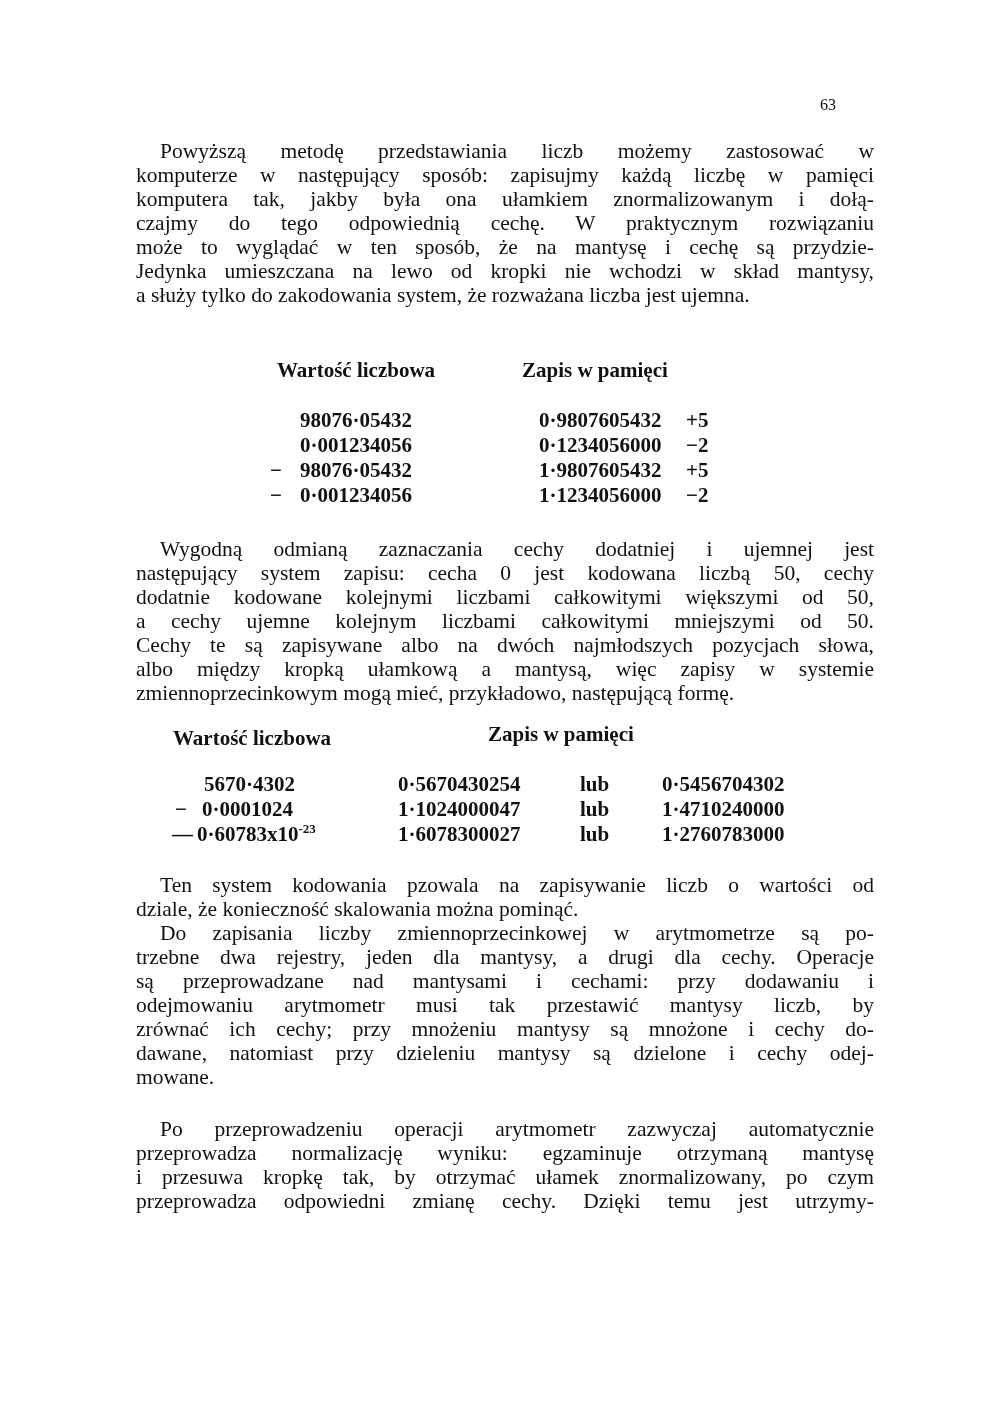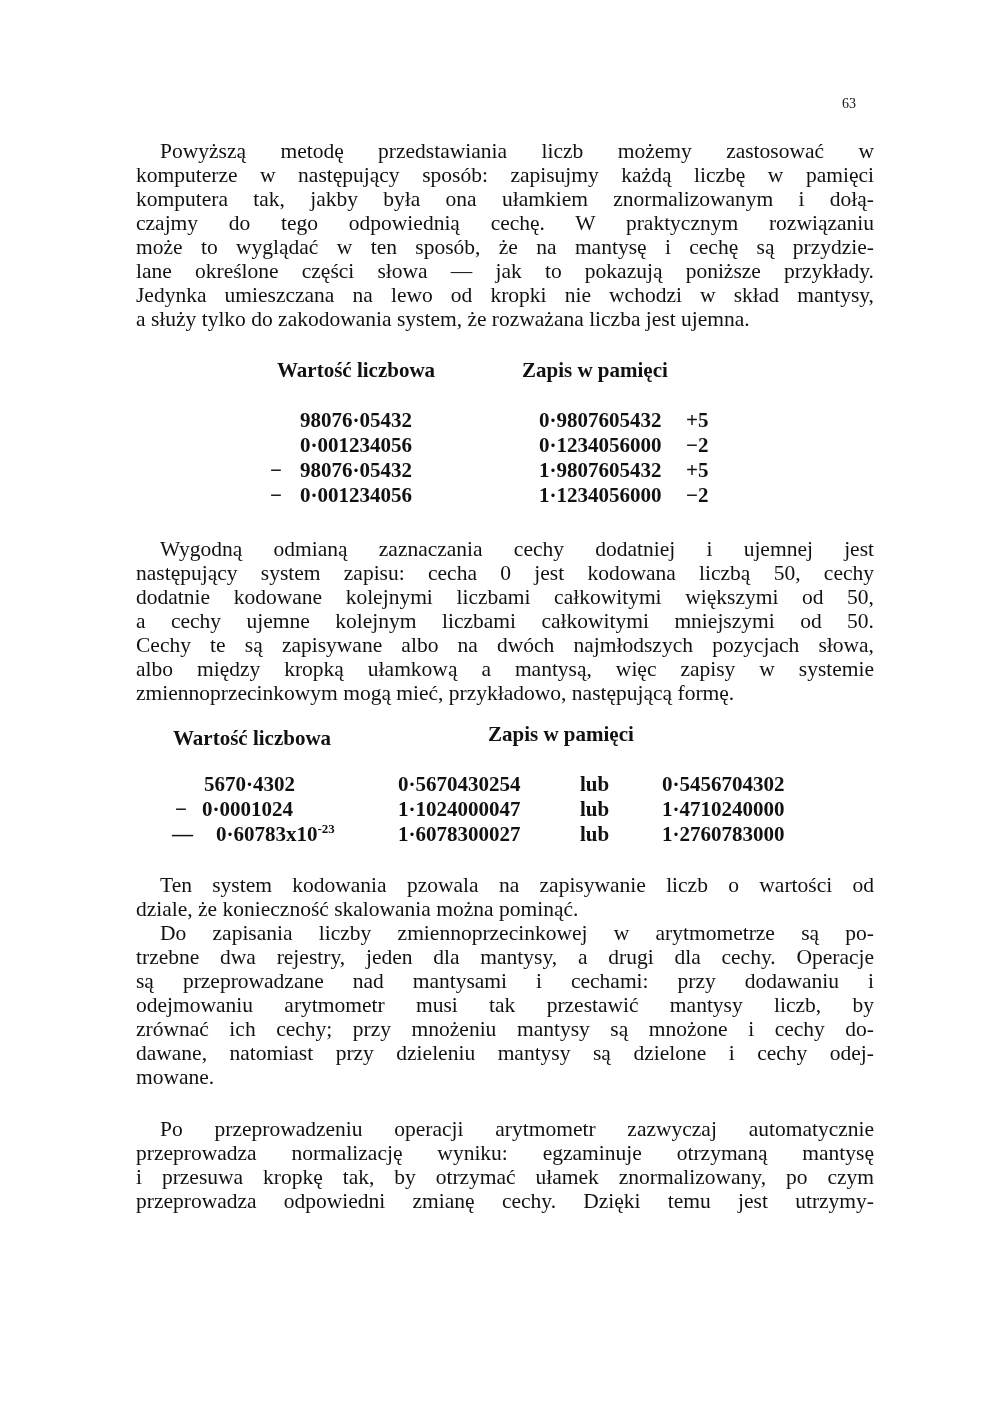--- a/index.html
+++ b/index.html
@@ -1,18 +1,18 @@
 <!DOCTYPE html>
 <html><head>
 <meta charset="utf-8">
 <style>
   html, body { margin: 0; padding: 0; background: #ffffff; }
   body { width: 1000px; height: 1420px; position: relative; overflow: hidden;
          font-family: "Liberation Serif", "DejaVu Serif", serif; color: #111; }
-  .page-number { position: absolute; left: 842px; top: 96px; font-size: 14px; text-align: center; }
+  .page-number { position: absolute; left: 820px; top: 96px; font-size: 16px; text-align: center; }
   .para { position: absolute; left: 136px; width: 738px; font-size: 21.5px; line-height: 24px; }
   .para .line { display: block; white-space: nowrap; text-align: justify; text-align-last: justify; height: 24px; }
   .para .line.last { text-align-last: left; }
   .para .line.indent { padding-left: 24px; }
   .tbl { position: absolute; font-size: 21px; line-height: 25px; }
   .cell { position: absolute; white-space: nowrap; font-weight: bold; }
   sup { font-size: 13px; vertical-align: 8px; line-height: 0; }
 </style>
 </head>
 <body>
@@ -20,21 +20,20 @@
 <div>
 
   <div class="page-number">63</div>
 
   <div class="para" style="top:139px;">
     <span class="line indent">Powyższą metodę przedstawiania liczb możemy zastosować w</span>
     <span class="line">komputerze w następujący sposób: zapisujmy każdą liczbę w pamięci</span>
     <span class="line">komputera tak, jakby była ona ułamkiem znormalizowanym i dołą-</span>
     <span class="line">czajmy do tego odpowiednią cechę. W praktycznym rozwiązaniu</span>
     <span class="line">może to wyglądać w ten sposób, że na mantysę i cechę są przydzie-</span>
-    <span class="line">lane określone części słowa — jak to pokazują poniższe przykłady.</span>
     <span class="line">Jedynka umieszczana na lewo od kropki nie wchodzi w skład mantysy,</span>
     <span class="line last">a służy tylko do zakodowania system, że rozważana liczba jest ujemna.</span>
   </div>
 
   <div class="tbl" style="left:0;top:0;width:1000px;">
     <span class="cell" style="left:277px;top:358px;">Wartość liczbowa</span>
     <span class="cell" style="left:522px;top:358px;">Zapis w pamięci</span>
 
     <div>
       <span class="cell" style="left:268px;top:408px;"></span>
@@ -85,21 +84,21 @@
     </div>
     <div>
       <span class="cell" style="left:175px;top:797px;">−</span>
       <span class="cell" style="left:202px;top:797px;">0·0001024</span>
       <span class="cell" style="left:398px;top:797px;">1·1024000047</span>
       <span class="cell" style="left:580px;top:797px;">lub</span>
       <span class="cell" style="left:662px;top:797px;">1·4710240000</span>
     </div>
     <div>
       <span class="cell" style="left:172px;top:822px;">—</span>
-      <span class="cell" style="left:216px;top:822px;"><span>0·60783x10</span><sup>-23</sup></span>
+      <span class="cell" style="left:197px;top:822px;"><span>0·60783x10</span><sup>-23</sup></span>
       <span class="cell" style="left:398px;top:822px;">1·6078300027</span>
       <span class="cell" style="left:580px;top:822px;">lub</span>
       <span class="cell" style="left:662px;top:822px;">1·2760783000</span>
     </div>
   </div>
 
   <div class="para" style="top:873px;">
     <span class="line indent">Ten system kodowania pzowala na zapisywanie liczb o wartości od</span>
     <span class="line last">dziale, że konieczność skalowania można pominąć.</span>
     <span class="line indent">Do zapisania liczby zmiennoprzecinkowej w arytmometrze są po-</span>

